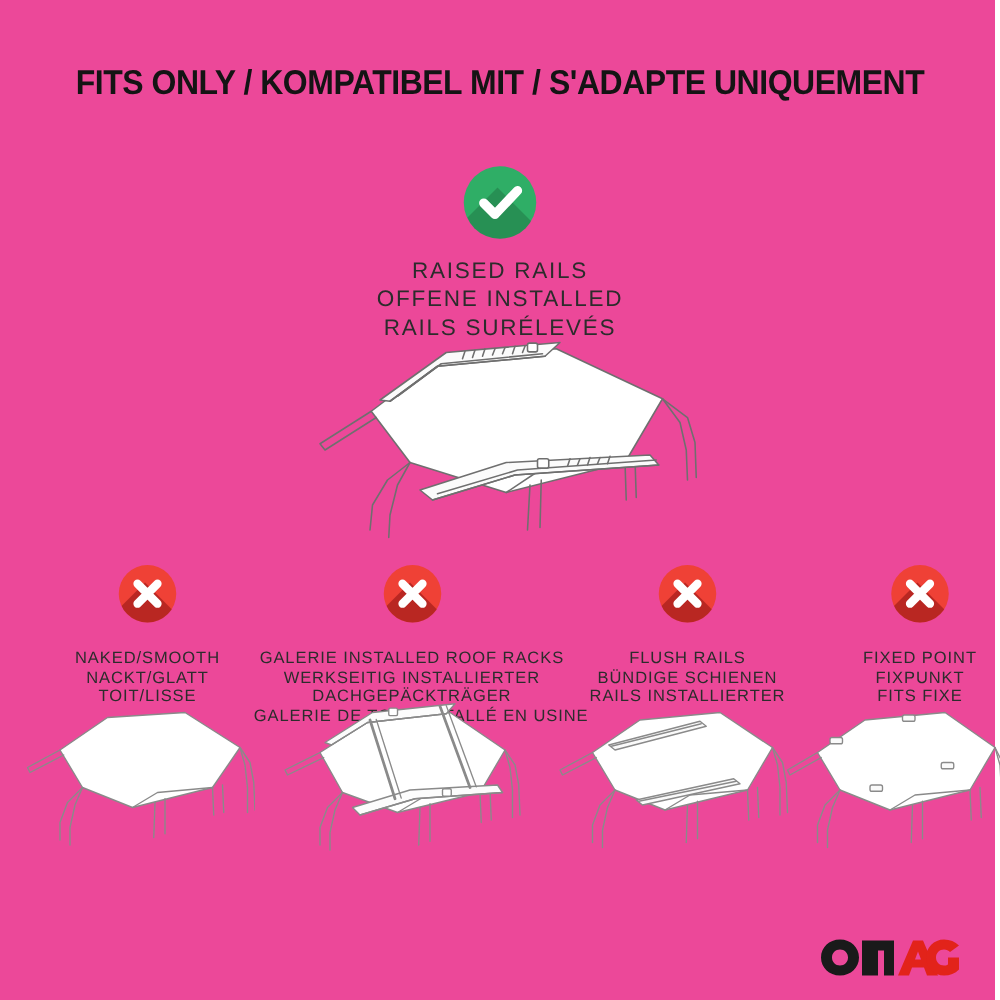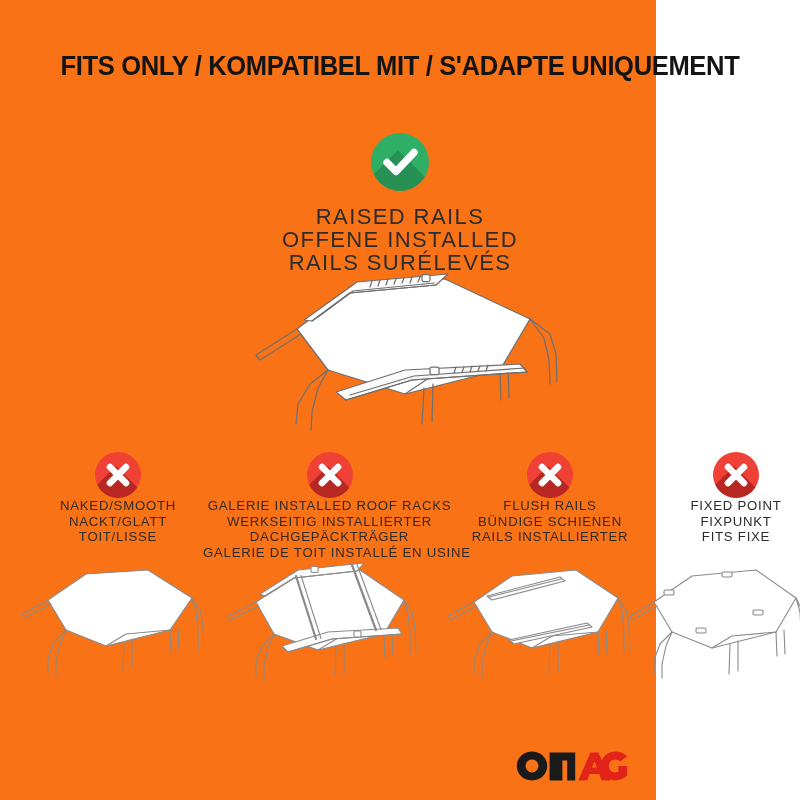--- a/index.html
+++ b/index.html
@@ -9,23 +9,23 @@
   }
   body {
     width: 800px;
     height: 800px;
     overflow: hidden;
     font-family: "Liberation Sans", sans-serif;
     -webkit-font-smoothing: antialiased;
   }
   .page {
     position: relative;
-    width: 656px;
+    width: 796px;
     height: 800px;
-    background: #f97316;
+    background: #ec4899;
   }
 
   
   .title {
     position: absolute;
     left: 0;
     top: 50px;
     width: 800px;
     text-align: center;
     font-size: 27.5px;
@@ -71,21 +71,21 @@
   .badge svg {
     position: absolute;
     left: 0;
     top: 0;
     width: 58px;
     height: 58px;
   }
 
   .primary-labels {
     margin-top: 14px;
-    font-size: 22px;
+    font-size: 18px;
     line-height: 23px;
     color: #2c2c2c;
     letter-spacing: 1.4px;
     font-weight: normal;
   }
 
   
   .main-illustration {
     position: absolute;
     left: 200px;
@@ -108,21 +108,21 @@
     top: 0;
     text-align: center;
   }
   .ex-item .badge {
     width: 46px;
     height: 46px;
   }
   .ex-item .badge svg { width: 46px; height: 46px; }
 
   .ex-labels {
-    margin-top: 0;
+    margin-top: 20px;
     font-size: 13.2px;
     line-height: 15.5px;
     color: #2c2c2c;
     letter-spacing: 0.75px;
     white-space: nowrap;
   }
 
   .ex-1 { left: 18px;  width: 200px; }
   .ex-2 { left: 203px; width: 253px; }
   .ex-3 { left: 455px; width: 190px; }

